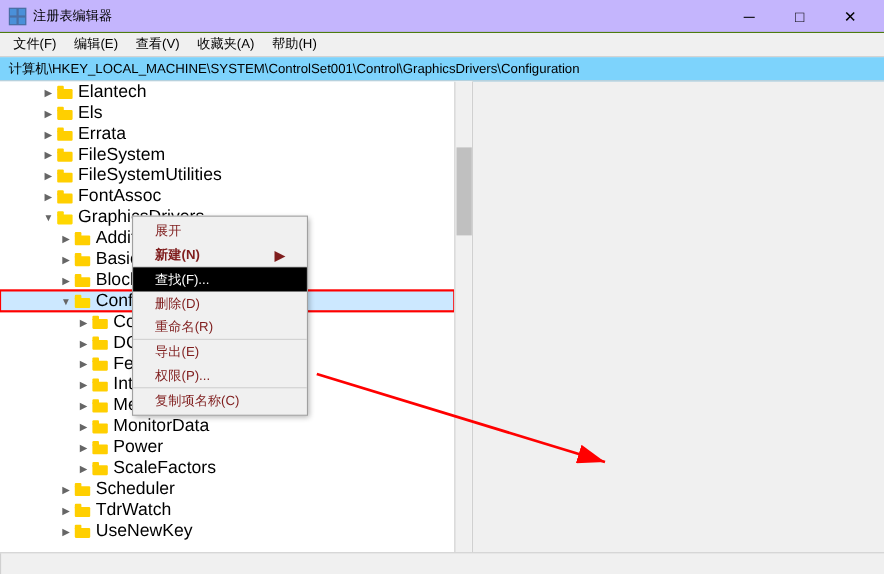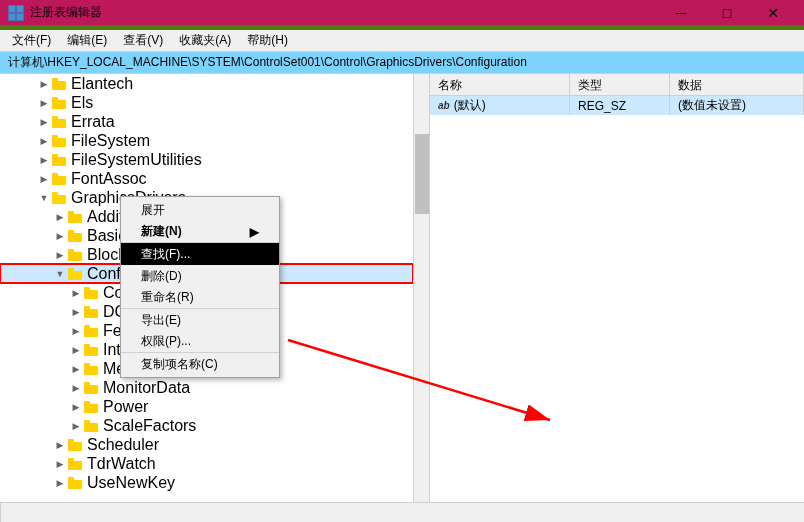--- a/index.html
+++ b/index.html
@@ -10,24 +10,24 @@
       font-size: 12px;
       background: #f0f0f0;
       overflow: hidden;
       position: relative;
     }
 
     
     .title-bar {
       display: flex;
       align-items: center;
-      background: #be185d;
+      background: #c4b5fd;
       height: 30px;
       padding: 0 8px;
-      border-bottom: 5px solid #4d7c0f;
+      border-bottom: 1px solid #4d7c0f;
       user-select: none;
     }
     .title-bar-icon {
       width: 16px;
       height: 16px;
       margin-right: 6px;
       background: #4a6fa5;
       display: flex;
       align-items: center;
       justify-content: center;
@@ -249,21 +249,21 @@
       box-shadow: 2px 2px 5px rgba(0,0,0,0.3);
       z-index: 100;
       padding: 2px 0;
     }
     .ctx-item {
       display: flex;
       align-items: center;
       justify-content: space-between;
       padding: 3px 20px 3px 20px;
       font-size: 12px;
-      color: #000000;
+      color: #7f1d1d;
       cursor: pointer;
       height: 22px;
     }
     .ctx-item.highlighted {
       background: #000000;
       color: #fff;
     }
 
     
     .red-arrow-container {
@@ -463,35 +463,20 @@
         <span class="item-label">UseNewKey</span>
       </div>
 
     </div>
 
     <div class="tree-scroll">
       <div class="tree-scroll-thumb"></div>
     </div>
   </div>
 
-  <div class="right-panel">
-    <div class="right-panel-header">
-      <div class="right-col name">名称</div>
-      <div class="right-col type">类型</div>
-      <div class="right-col data">数据</div>
-    </div>
-    <div class="right-row">
-      <div class="right-cell name">
-        <span class="ab-icon">ab</span>
-        <span>(默认)</span>
-      </div>
-      <div class="right-cell type">REG_SZ</div>
-      <div class="right-cell data">(数值未设置)</div>
-    </div>
-  </div>
 
 </div>
 
 <div class="context-menu">
   <div class="ctx-item">
     <span>展开</span>
     <span></span>
   </div>
   <div class="ctx-item" style="border-bottom:1px solid #d0d0d0;font-weight:bold;">
     <span>新建(N)</span>

